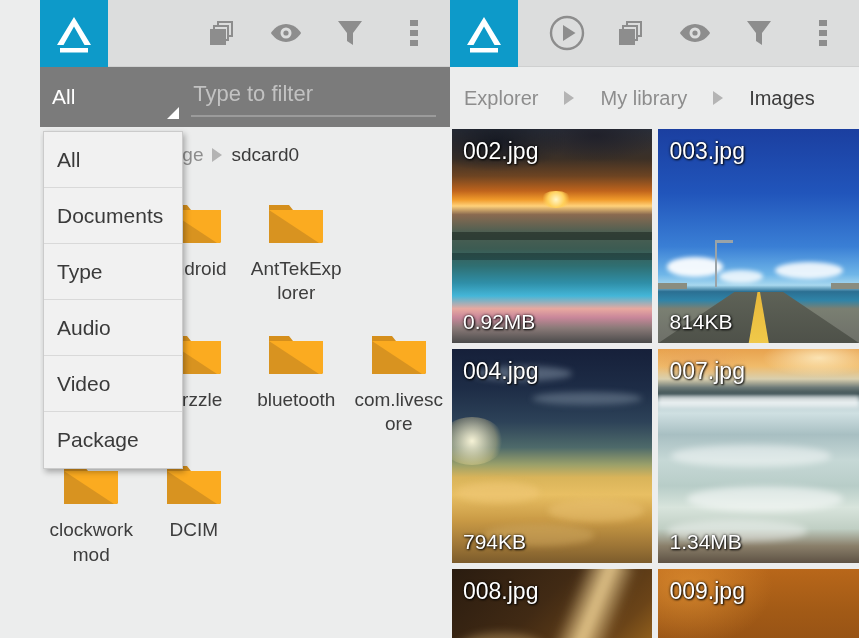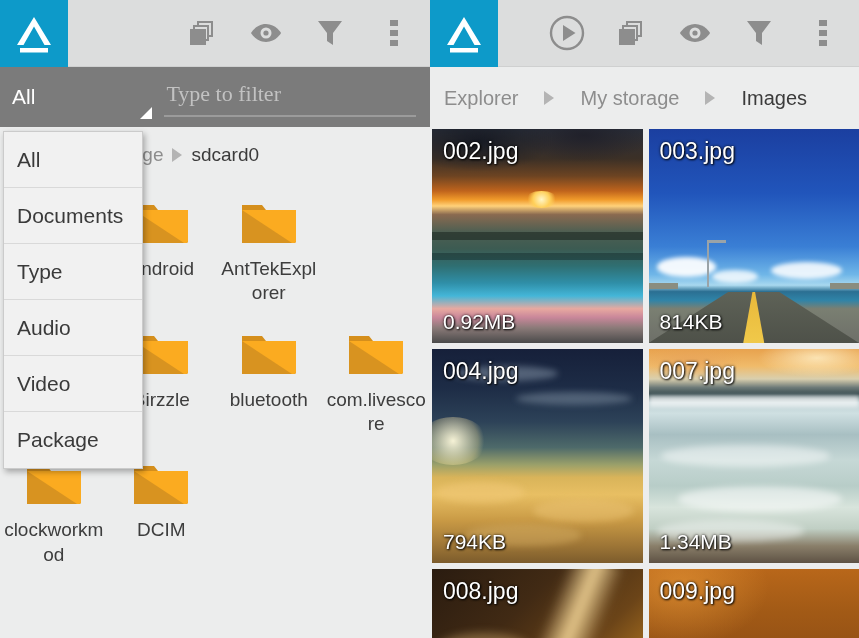--- a/index.html
+++ b/index.html
@@ -6,21 +6,21 @@
   html, body {
     width:859px; height:638px;
     overflow:hidden;
     font-family:"Liberation Sans", sans-serif;
     background:#eceded;
   }
   .app { position:relative; width:859px; height:638px; display:flex; }
 
   
   .panel { position:relative; height:638px; overflow:hidden; background:#eceded; }
-  .panel-left  { width:430px; }
+  .panel-left  { width:430px;margin-left:40px; }
   .panel-right { width:429px; }
 
   
   .actionbar {
     height:67px; display:flex; align-items:stretch;
     background:#dcdddd;
     border-bottom:1px solid #cfd0d0;
   }
   .logo-box {
     width:68px; height:67px; background:#0d9ac9;
@@ -50,21 +50,21 @@
   .spinner-caret {
     position:absolute; right:12px; bottom:8px;
     width:0; height:0;
     border-left:12px solid transparent;
     border-bottom:12px solid #ffffff;
   }
   .filter-input-wrap { flex:1 1 auto; padding-right:14px; }
   .filter-input {
     width:100%; border:none; background:transparent;
     border-bottom:2px solid #9b9b9b;
-    color:#ffffff; font-size:22px; font-family:Liberation Serif, serif;
+    color:#ffffff; font-size:22px; font-family:Liberation Sans, sans-serif;
     padding:4px 2px 8px 2px; outline:none;
   }
   .filter-input::placeholder { color:#c2c2c2; opacity:1; }
 
   
   .breadcrumb {
     height:56px; display:flex; align-items:center;
     padding-left:14px; gap:9px; background:#eceded;
     font-size:19px; overflow:hidden; white-space:nowrap;
   }
@@ -353,21 +353,21 @@
             <rect x="0" y="21" width="8" height="6" fill="#8d8d8d"></rect>
           </svg>
         </div>
 
       </div>
     </div>
 
     <div class="breadcrumb-right">
       <span class="crumb">Explorer</span>
       <span class="crumb-sep"></span>
-      <span class="crumb">My storage</span>
+      <span class="crumb">My library</span>
       <span class="crumb-sep"></span>
       <span class="crumb active">Images</span>
     </div>
 
     <div class="thumb-grid">
 
       <div class="thumb">
         <div class="thumb-art" style="background:
                linear-gradient(180deg,#2a2f3a 0%,#3c3026 14%,#6d4422 22%,#c0641c 29%,#f09a2a 33%,#ffd17a 36%,#8a6a50 40%,#4e5f52 48%,#3c5b52 56%,#2f6f72 64%,#2f8fa8 72%,#44b6d8 78%,#e8a9a0 84%,#c9879a 88%,#8a7a78 93%,#4a4a4a 100%);">
           <div style="position:absolute;top:0;left:0;right:0;height:30%;

